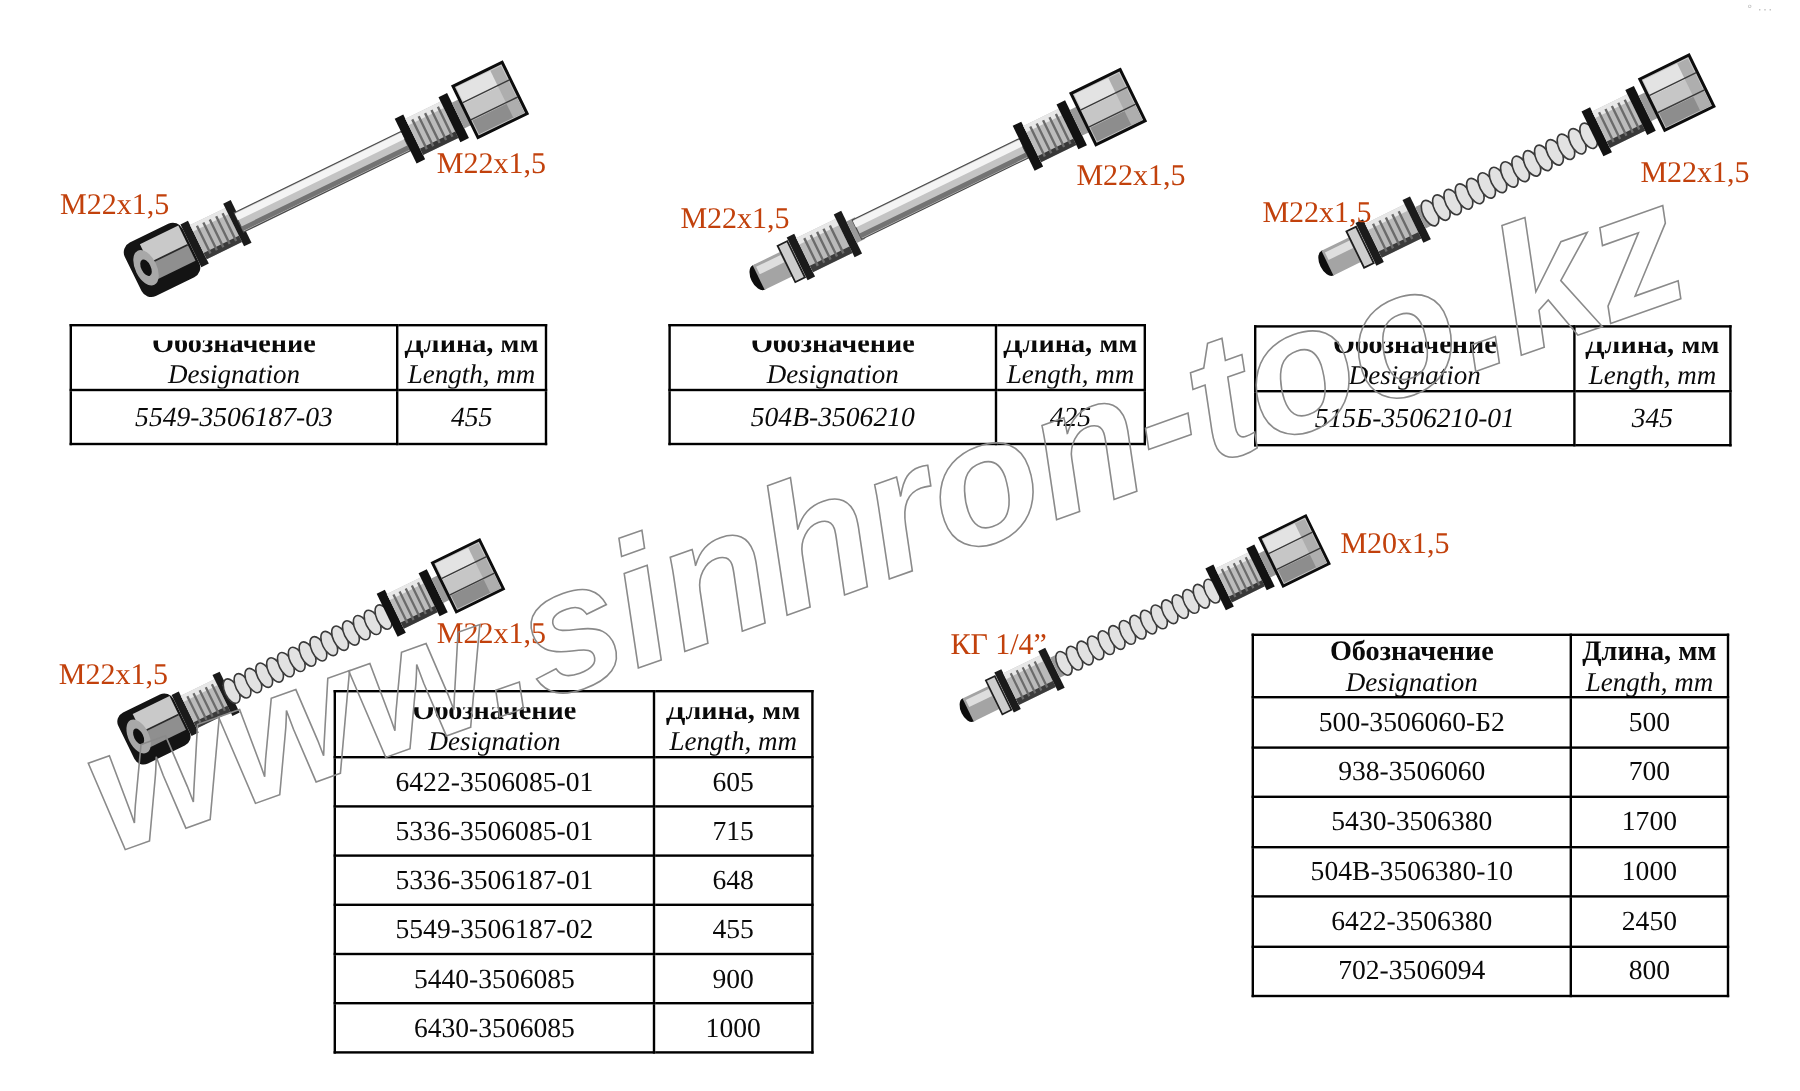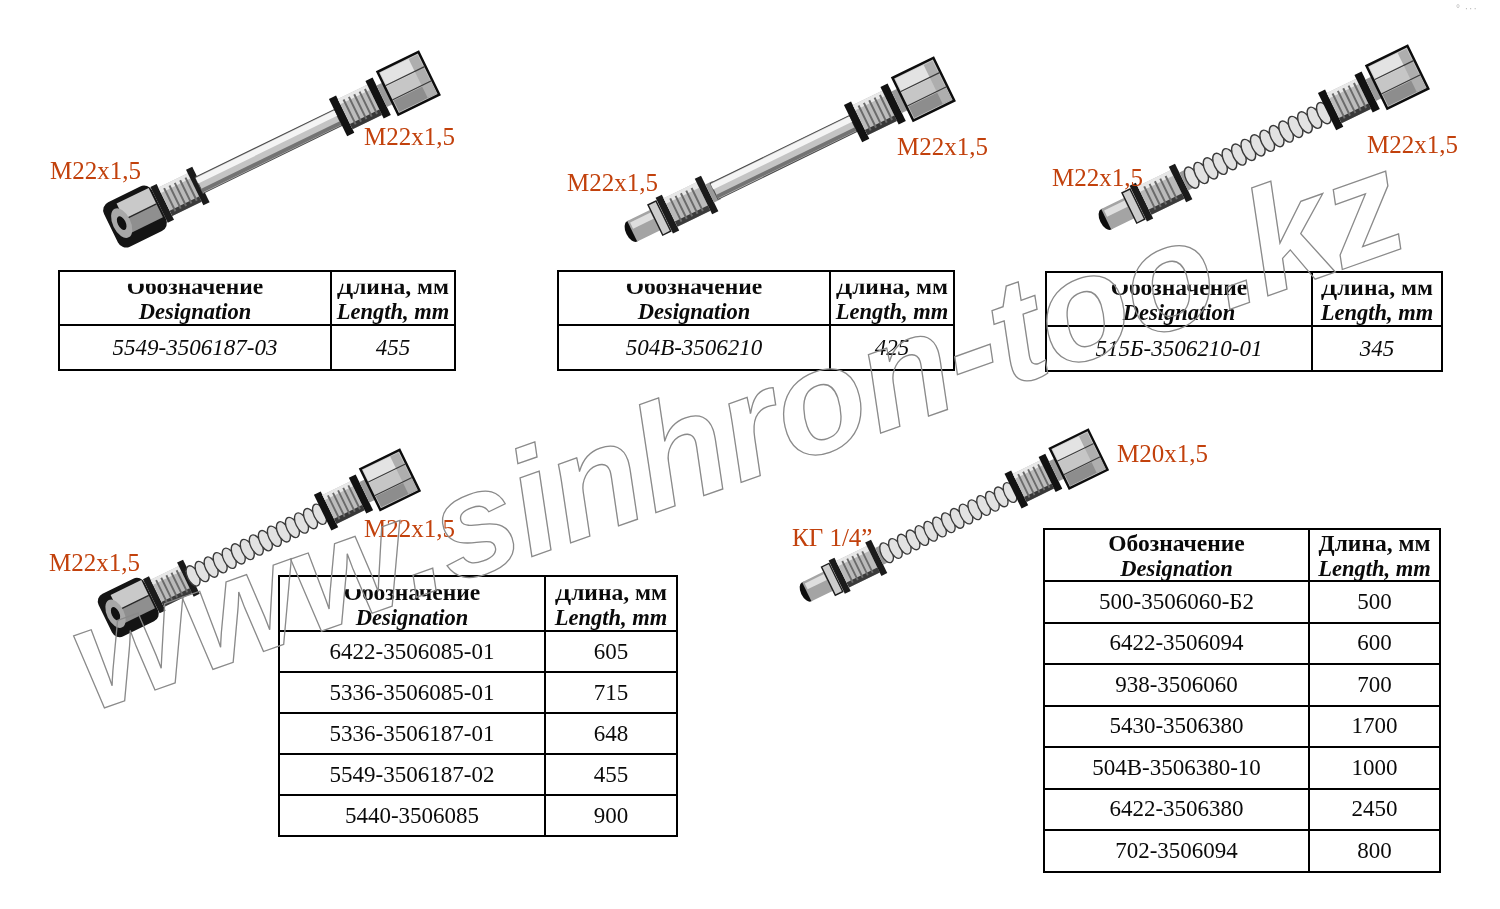--- a/index.html
+++ b/index.html
@@ -13,21 +13,21 @@
     position:absolute;z-index:2;font-size:25px;line-height:26px;white-space:nowrap;color:#c2410c;
   }
   table.spec{
     position:absolute;z-index:2;border-collapse:collapse;background:#ffffff;table-layout:fixed;border-radius:22px;
   }
   table.spec th, table.spec td{
     border:2.5px solid #000;text-align:center;vertical-align:middle;padding:0;background:#ffffff;
     overflow:hidden;
   }
   th .ru{display:block;font-weight:bold;font-size:23.5px;line-height:27px;}
-  th .en{display:block;font-style:italic;font-weight:bold;font-size:22.5px;line-height:23px;}
+  th .en{display:block;font-style:italic;font-weight:normal;font-size:22.5px;line-height:23px;}
   table.clipped .ru{clip-path:inset(40% 0 0 0);}
   td.cell{font-size:23px;font-weight:normal;}
   table.t-top th{height:52px;}
   table.t-top td{height:43px;font-style:italic;}
   table.t-bl th{height:53px;}
   table.t-bl td{height:39px;}
   table.t-br th{height:50px;}
   table.t-br td{height:39.5px;margin-top:32px;}
   .coil{fill:#e2e2e2;stroke:#3a3a3a;stroke-width:1.4;}
   .watermark-layer{position:absolute;left:0;top:0;z-index:3;pointer-events:none;}
@@ -414,20 +414,24 @@
         <td class="cell">648</td>
       </tr>
       <tr>
         <td class="cell">5549-3506187-02</td>
         <td class="cell">455</td>
       </tr>
       <tr>
         <td class="cell">5440-3506085</td>
         <td class="cell">900</td>
       </tr>
+      <tr>
+        <td class="cell">6430-3506085</td>
+        <td class="cell">1000</td>
+      </tr>
     </tbody>
   </table>
 
   <table class="spec t-br" style="left:1043px;top:528px;">
     <colgroup>
         <col style="width:265px">
         <col style="width:131px">
       </colgroup>
     <thead>
       <tr>
@@ -440,24 +444,20 @@
           <span class="en">Length, mm</span>
         </th>
       </tr>
     </thead>
     <tbody>
       <tr>
         <td class="cell">500-3506060-Б2</td>
         <td class="cell">500</td>
       </tr>
       <tr>
-        <td class="cell">6422-3506094</td>
-        <td class="cell">600</td>
-      </tr>
-      <tr>
         <td class="cell">938-3506060</td>
         <td class="cell">700</td>
       </tr>
       <tr>
         <td class="cell">5430-3506380</td>
         <td class="cell">1700</td>
       </tr>
       <tr>
         <td class="cell">504В-3506380-10</td>
         <td class="cell">1000</td>

